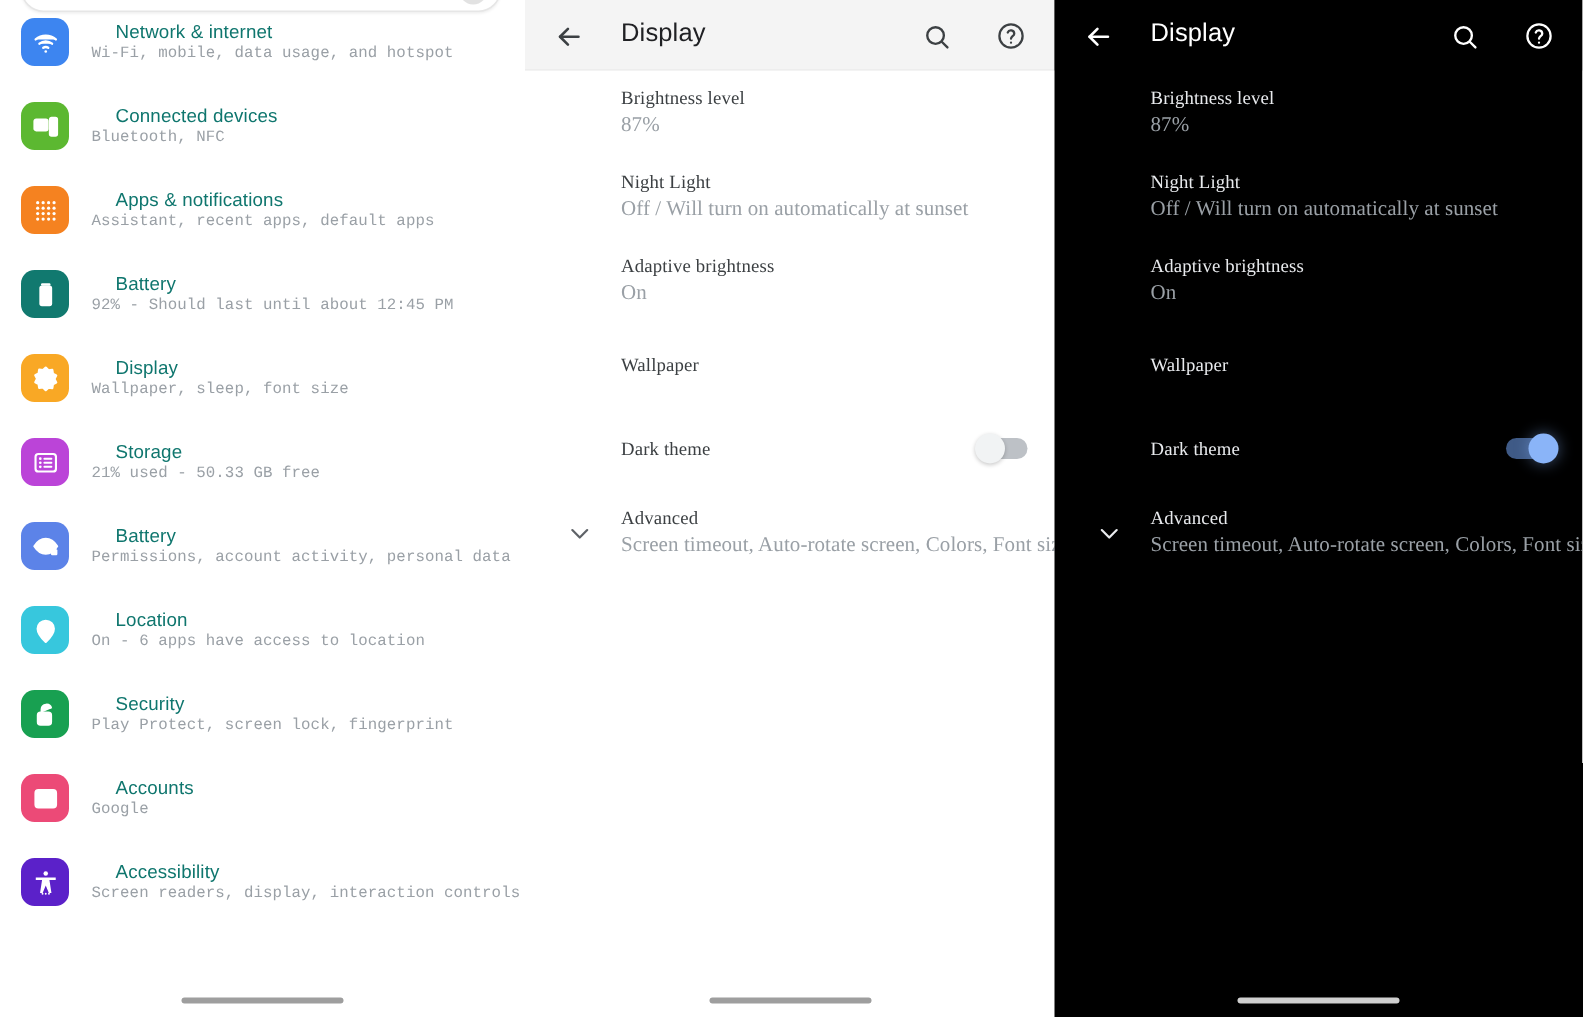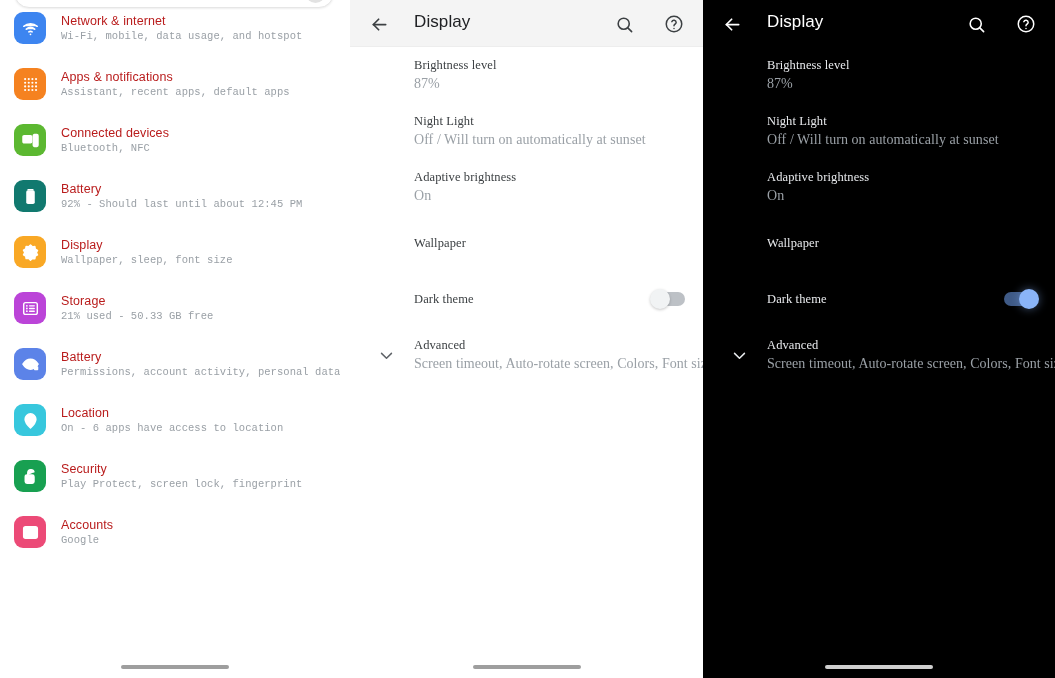--- a/index.html
+++ b/index.html
@@ -75,22 +75,23 @@
 
   .row-text {
     margin-left: 15px;
     display: flex;
     flex-direction: column;
     justify-content: center;
     line-height: 1.15;
   }
   .row-title {
     font-size: 12.5px;
-    color: #b91c1c;
+    color: #0f766e;
     letter-spacing: .1px;
+    margin-left: 16px;
   }
   .row-sub {
     font-size: 10.5px;
     color: #9aa0a6;
     margin-top: 2px;
     letter-spacing: .05px;
     white-space: nowrap;
     font-family: Liberation Mono, monospace;
   }
 
@@ -255,20 +256,34 @@
             <svg xmlns="http://www.w3.org/2000/svg" viewBox="0 0 24 24" fill="#fff" stroke="#fff" stroke-width="2" stroke-linecap="round">
               <path d="M3.5 9.2a13 13 0 0 1 17 0"></path>
               <path d="M6.7 12.8a8.4 8.4 0 0 1 10.6 0"></path>
               <path d="M9.9 16.3a3.8 3.8 0 0 1 4.2 0"></path>
               <circle cx="12" cy="19.4" r="1.1" fill="#fff" stroke="none"></circle>
             </svg>
           </div>
           <div class="row-text">
             <div class="row-title">Network &amp; internet</div>
             <div class="row-sub">Wi-Fi, mobile, data usage, and hotspot</div>
+          </div>
+        </div>
+        <div class="settings-row">
+          <div class="row-icon" style="background: rgb(92, 184, 49);">
+            <svg xmlns="http://www.w3.org/2000/svg" viewBox="0 0 24 24" fill="#fff" stroke="#fff" stroke-width="1.8" stroke-linejoin="round">
+              <rect x="2.5" y="6" width="11" height="9" rx="1.4"></rect>
+              <rect x="15.5" y="4.5" width="6" height="15" rx="1.4"></rect>
+              <circle cx="8" cy="10.5" r="1.6" fill="#fff" stroke="none"></circle>
+              <rect x="17.4" y="8" width="2.2" height="7" rx="1" fill="#fff" stroke="none"></rect>
+            </svg>
+          </div>
+          <div class="row-text">
+            <div class="row-title">Connected devices</div>
+            <div class="row-sub">Bluetooth, NFC</div>
           </div>
         </div>
         <div class="settings-row">
           <div class="row-icon" style="background: rgb(245, 130, 32);">
             <svg xmlns="http://www.w3.org/2000/svg" viewBox="0 0 24 24" fill="#fff">
               <circle cx="5.2" cy="5.2" r="1.35"></circle>
               <circle cx="9.8" cy="5.2" r="1.35"></circle>
               <circle cx="14.399999999999999" cy="5.2" r="1.35"></circle>
               <circle cx="19" cy="5.2" r="1.35"></circle>
               <circle cx="5.2" cy="9.8" r="1.35"></circle>
@@ -284,34 +299,20 @@
               <circle cx="14.399999999999999" cy="19" r="1.35"></circle>
               <circle cx="19" cy="19" r="1.35"></circle>
             </svg>
           </div>
           <div class="row-text">
             <div class="row-title">Apps &amp; notifications</div>
             <div class="row-sub">Assistant, recent apps, default apps</div>
           </div>
         </div>
         <div class="settings-row">
-          <div class="row-icon" style="background: rgb(92, 184, 49);">
-            <svg xmlns="http://www.w3.org/2000/svg" viewBox="0 0 24 24" fill="#fff" stroke="#fff" stroke-width="1.8" stroke-linejoin="round">
-              <rect x="2.5" y="6" width="11" height="9" rx="1.4"></rect>
-              <rect x="15.5" y="4.5" width="6" height="15" rx="1.4"></rect>
-              <circle cx="8" cy="10.5" r="1.6" fill="#fff" stroke="none"></circle>
-              <rect x="17.4" y="8" width="2.2" height="7" rx="1" fill="#fff" stroke="none"></rect>
-            </svg>
-          </div>
-          <div class="row-text">
-            <div class="row-title">Connected devices</div>
-            <div class="row-sub">Bluetooth, NFC</div>
-          </div>
-        </div>
-        <div class="settings-row">
           <div class="row-icon" style="background: rgb(17, 121, 111);">
             <svg xmlns="http://www.w3.org/2000/svg" viewBox="0 0 24 24" fill="#fff">
               <rect x="8" y="2.4" width="8" height="2" rx="1"></rect>
               <rect x="6.6" y="4.2" width="10.8" height="17.4" rx="2.2"></rect>
             </svg>
           </div>
           <div class="row-text">
             <div class="row-title">Battery</div>
             <div class="row-sub">92% - Should last until about 12:45 PM</div>
           </div>
@@ -390,20 +391,35 @@
               <rect x="3.4" y="4.8" width="17.2" height="14.4" rx="2.4"></rect>
               <circle cx="12" cy="10.6" r="2.3" fill="#fff" stroke="none"></circle>
               <path d="M7.6 16.6a4.7 4.7 0 0 1 8.8 0" fill="#fff" stroke="none"></path>
             </svg>
           </div>
           <div class="row-text">
             <div class="row-title">Accounts</div>
             <div class="row-sub">Google</div>
           </div>
         </div>
+        <div class="settings-row">
+          <div class="row-icon" style="background: rgb(91, 33, 201);">
+            <svg xmlns="http://www.w3.org/2000/svg" viewBox="0 0 24 24" fill="#fff">
+              <circle cx="12" cy="4.3" r="1.9"></circle>
+              <path d="M3.6 7.6h16.8v2.1h-5.3l1.7 11h-2.2L12 14.4l-2.6 6.3H7.2l1.7-11H3.6z"></path>
+              <circle cx="9.3" cy="21.3" r=".8"></circle>
+              <circle cx="12" cy="21.3" r=".8"></circle>
+              <circle cx="14.7" cy="21.3" r=".8"></circle>
+            </svg>
+          </div>
+          <div class="row-text">
+            <div class="row-title">Accessibility</div>
+            <div class="row-sub">Screen readers, display, interaction controls</div>
+          </div>
+        </div>
       </div>
 
     <div class="nav-pill"></div>
   </div>
 
   <div class="panel-display-light light">
     <div class="appbar">
       <div class="appbar-back">
         <svg viewBox="0 0 24 24" width="21" height="21" stroke-width="2" stroke-linecap="round" stroke-linejoin="round">
           <line x1="19" y1="12" x2="5" y2="12"></line>

